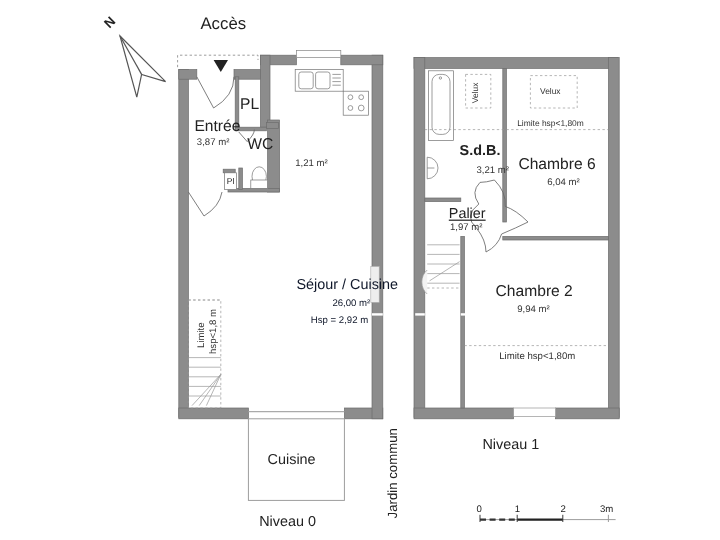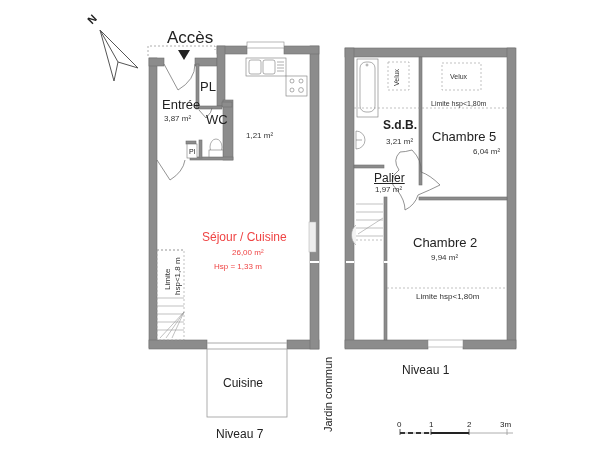--- a/index.html
+++ b/index.html
@@ -3,21 +3,21 @@
 <meta charset="utf-8">
 <style>
   html, body { margin:0; padding:0; background:#ffffff; }
   body { width:600px; height:450px; position:relative; overflow:hidden; font-family:"Liberation Sans", sans-serif; }
   svg { position:absolute; left:0; top:0; }
   .lbl { position:absolute; color:#222; white-space:nowrap; font-family:"Liberation Sans", sans-serif; }
   .room { font-size:12px; }
   .area { font-size:8px; color:#333; }
   .small { font-size:8px; color:#333; }
   .vert { transform:rotate(-90deg); transform-origin:left top; }
-  .faded { color:#ef4444; }
+  .faded { color:#0f172a;margin-left:45px; }
 </style>
 </head>
 <body>
 
 <svg width="600" height="450" viewBox="0 0 600 450">
 
   <g stroke="#555" stroke-width="1" fill="none">
     <polygon points="100,30 138,68 118,62 114,81" fill="#fff"></polygon>
     <line x1="100" y1="30" x2="118" y2="62"></line>
   </g>
@@ -159,48 +159,48 @@
     <line x1="400" y1="433" x2="431" y2="433" stroke="#333" stroke-width="2" stroke-dasharray="5,3"></line>
     <line x1="431" y1="433" x2="469" y2="433" stroke="#222" stroke-width="2"></line>
     <line x1="400" y1="429" x2="400" y2="435"></line>
     <line x1="431" y1="429" x2="431" y2="435"></line>
     <line x1="469" y1="429" x2="469" y2="435"></line>
     <line x1="507" y1="429" x2="507" y2="435" stroke="#999"></line>
   </g>
 </svg>
 
 <div class="lbl" style="left:88px;top:13px;font-size:11px;transform:rotate(-45deg);font-weight:bold;">N</div>
-<div class="lbl" style="left:167px;top:28px;font-size:17px;">Accès</div>
+<div class="lbl" style="left:167px;top:11px;font-size:14px;">Accès</div>
 
 <div class="lbl room" style="left:162px;top:97px;font-size:13px;">Entrée</div>
 <div class="lbl area" style="left:164px;top:114px;">3,87 m²</div>
 <div class="lbl room" style="left:200px;top:79px;font-size:13px;">PL</div>
 <div class="lbl room" style="left:206px;top:112px;font-size:13px;">WC</div>
 <div class="lbl area" style="left:202px;top:131px;margin-left:44px;">1,21 m²</div>
 <div class="lbl" style="left:189px;top:148px;font-size:7px;">Pl</div>
 
 <div class="lbl room faded" style="left:202px;top:230px;font-size:12px;">Séjour / Cuisine</div>
 <div class="lbl area faded" style="left:232px;top:248px;">26,00 m²</div>
-<div class="lbl area faded" style="left:214px;top:262px;">Hsp = 1,33 m</div>
+<div class="lbl area faded" style="left:214px;top:262px;">Hsp = 2,92 m</div>
 
 <div class="lbl small vert" style="left:163px;top:290px;">Limite</div>
 <div class="lbl small vert" style="left:173px;top:295px;">hsp&lt;1,8 m</div>
 
 <div class="lbl room" style="left:223px;top:376px;">Cuisine</div>
-<div class="lbl" style="left:216px;top:427px;font-size:12px;">Niveau 7</div>
+<div class="lbl" style="left:216px;top:427px;font-size:12px;">Niveau 0</div>
 <div class="lbl vert" style="left:322px;top:432px;font-size:11px;">Jardin commun</div>
 
 <div class="lbl small vert" style="left:393px;top:86px;font-size:7px;">Velux</div>
 <div class="lbl small" style="left:450px;top:73px;font-size:7px;">Velux</div>
 <div class="lbl small" style="left:431px;top:100px;font-size:7px;">Limite hsp&lt;1,80m</div>
 
 <div class="lbl room" style="left:383px;top:118px;font-weight:bold;">S.d.B.</div>
-<div class="lbl area" style="left:374px;top:137px;padding-left:12px;">3,21 m²</div>
-<div class="lbl room" style="left:432px;top:129px;font-size:13px;">Chambre 5</div>
-<div class="lbl area" style="left:445px;top:147px;padding-left:28px;">6,04 m²</div>
+<div class="lbl area" style="left:385px;top:137px;padding-left:12px;">3,21 m²</div>
+<div class="lbl room" style="left:432px;top:129px;font-size:13px;">Chambre 6</div>
+<div class="lbl area" style="left:428px;top:147px;padding-left:28px;">6,04 m²</div>
 <div class="lbl room" style="left:374px;top:171px;text-decoration:underline;">Palier</div>
 <div class="lbl area" style="left:375px;top:185px;">1,97 m²</div>
 <div class="lbl room" style="left:413px;top:235px;font-size:13px;">Chambre 2</div>
 <div class="lbl area" style="left:431px;top:253px;">9,94 m²</div>
 <div class="lbl small" style="left:416px;top:292px;">Limite hsp&lt;1,80m</div>
 
 <div class="lbl" style="left:402px;top:363px;font-size:12px;">Niveau 1</div>
 
 <div class="lbl" style="left:397px;top:420px;font-size:8px;">0</div>
 <div class="lbl" style="left:429px;top:420px;font-size:8px;">1</div>

